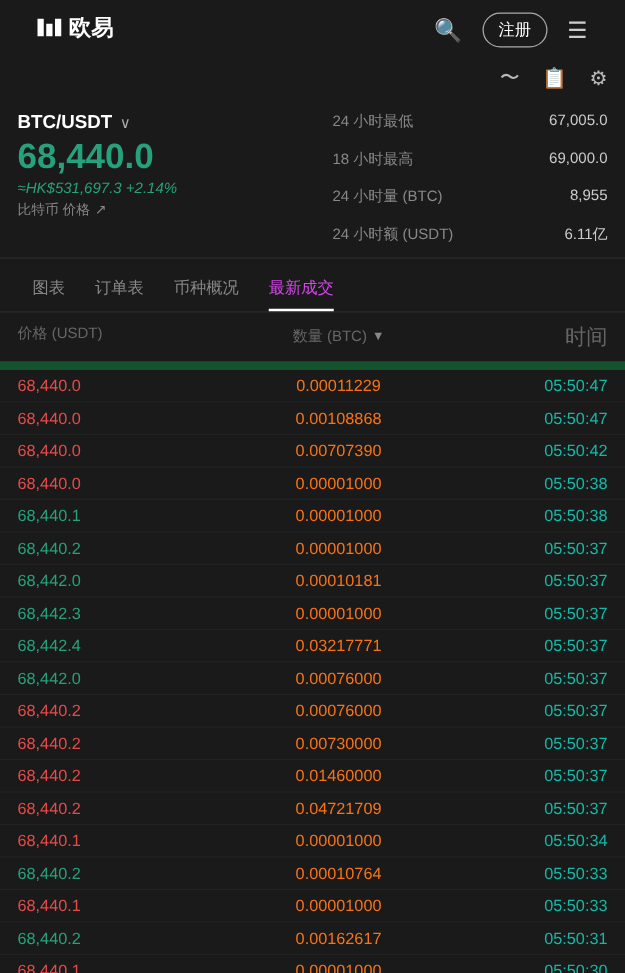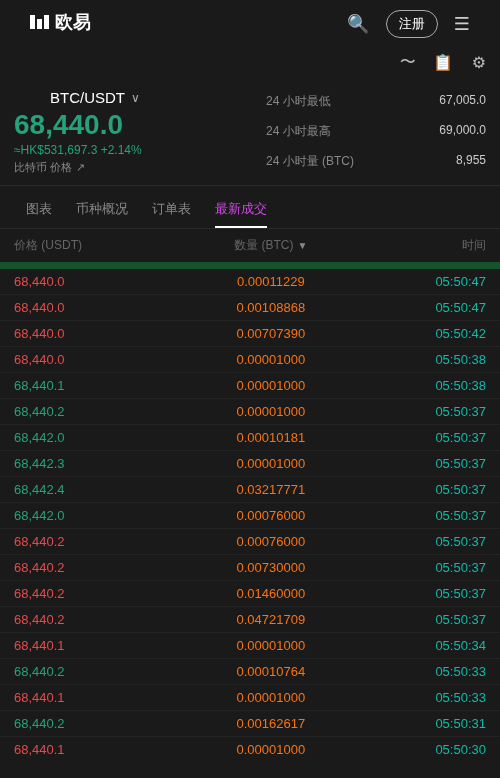--- a/index.html
+++ b/index.html
@@ -85,38 +85,38 @@
       flex: 1;
     }
     .pair-row {
       display: flex;
       align-items: center;
       gap: 6px;
       margin-bottom: 4px;
     }
     .pair-name {
       font-size: 15px;
-      font-weight: normal;
+      font-weight: bold;
       color: #fff;
-      margin-left: 36px;
     }
     .pair-arrow {
       color: #aaa;
       font-size: 12px;
     }
     .main-price {
       font-size: 28px;
       font-weight: bold;
       color: #26a17b;
       line-height: 1.1;
     }
     .hk-price {
       font-size: 12px;
       color: #26a17b;
       margin-top: 2px;
+      font-style: italic;
     }
     .hk-change {
       color: #26a17b;
       font-size: 12px;
     }
     .btc-label {
       font-size: 11px;
       color: #888;
       margin-top: 3px;
       display: flex;
@@ -192,21 +192,21 @@
       font-size: 12px;
       color: #666;
       display: flex;
       align-items: center;
       justify-content: center;
       gap: 4px;
     }
     .col-time {
       flex: 0.9;
       text-align: right;
-      font-size: 12px;
+      font-size: 17px;
       color: #666;
     }
     .filter-icon {
       font-size: 10px;
       color: #888;
     }
 
     .trade-row {
       display: flex;
       padding: 5px 14px;
@@ -274,39 +274,43 @@
       <span>比特币 价格</span>
       <span>↗</span>
     </div>
   </div>
   <div class="price-right">
   <div class="stat-row">
         <span class="stat-label">24 小时最低</span>
         <span class="stat-value">67,005.0</span>
       </div>
       <div class="stat-row">
-        <span class="stat-label">24 小时最高</span>
+        <span class="stat-label">18 小时最高</span>
         <span class="stat-value">69,000.0</span>
       </div>
       <div class="stat-row">
         <span class="stat-label">24 小时量 (BTC)</span>
         <span class="stat-value">8,955</span>
       </div>
+      <div class="stat-row">
+        <span class="stat-label">24 小时额 (USDT)</span>
+        <span class="stat-value">6.11亿</span>
+      </div>
     </div>
 </div>
 
 <div class="tabs">
   <div class="tab">
     <span>图表</span>
   </div>
   <div class="tab">
+    <span>订单表</span>
+  </div>
+  <div class="tab">
     <span>币种概况</span>
-  </div>
-  <div class="tab">
-    <span>订单表</span>
   </div>
   <div class="tab active">
     <span>最新成交</span>
   </div>
 </div>
 
 <div class="table-header">
   <div class="col-price">价格 (USDT)</div>
   <div class="col-amount">
     <span>数量 (BTC)</span>

